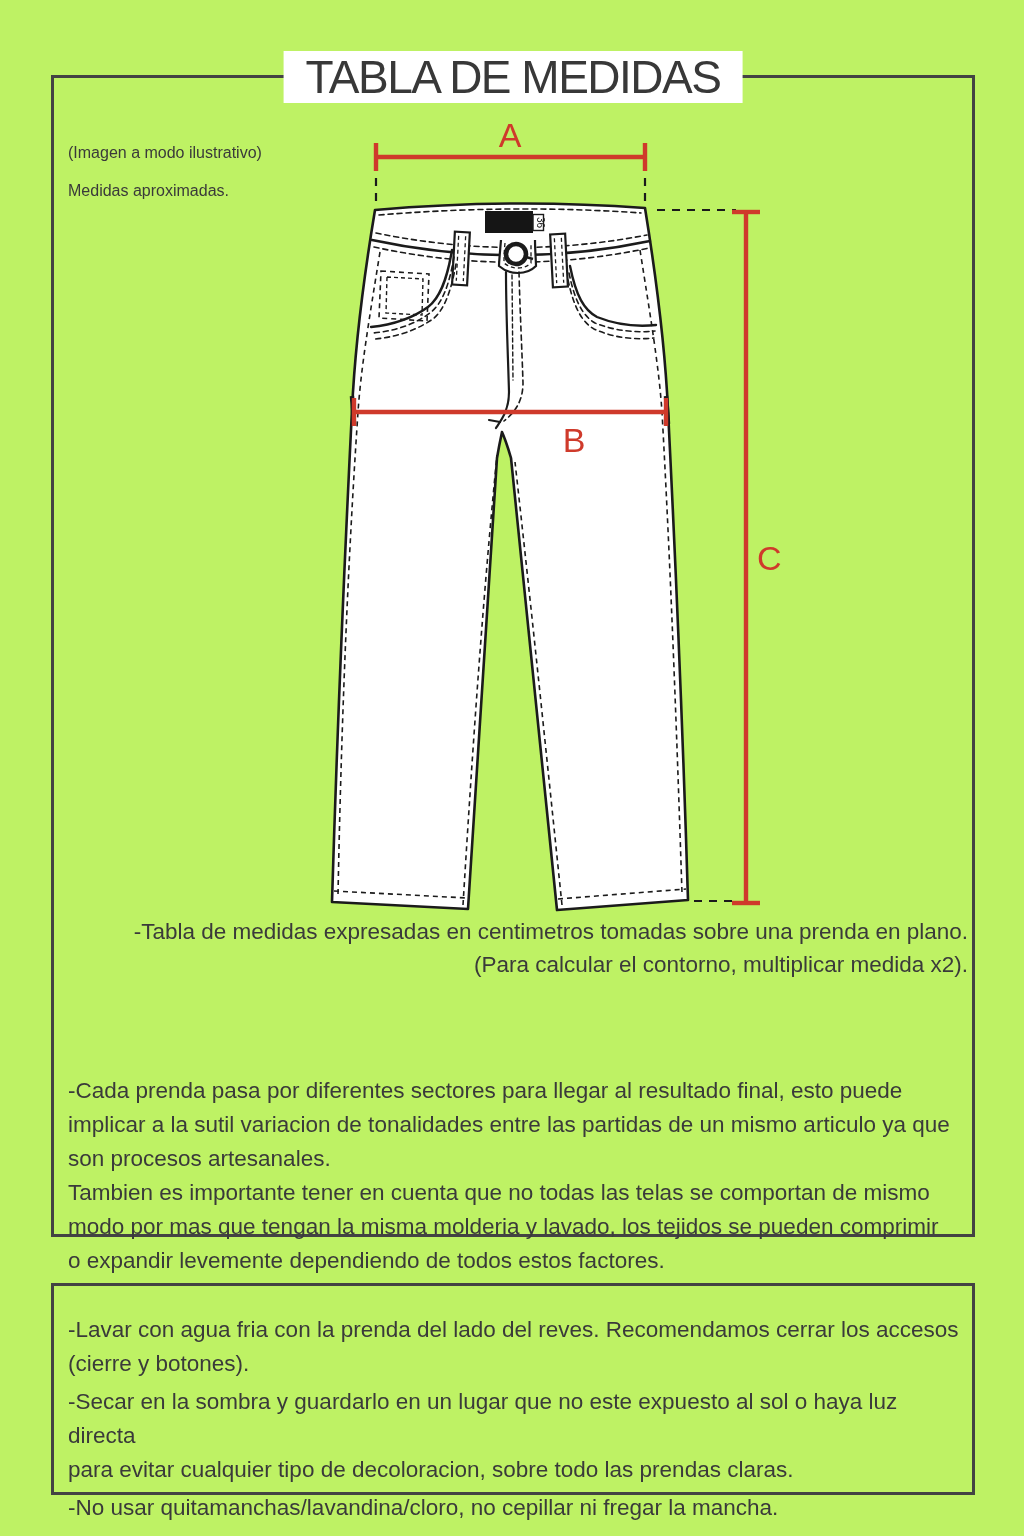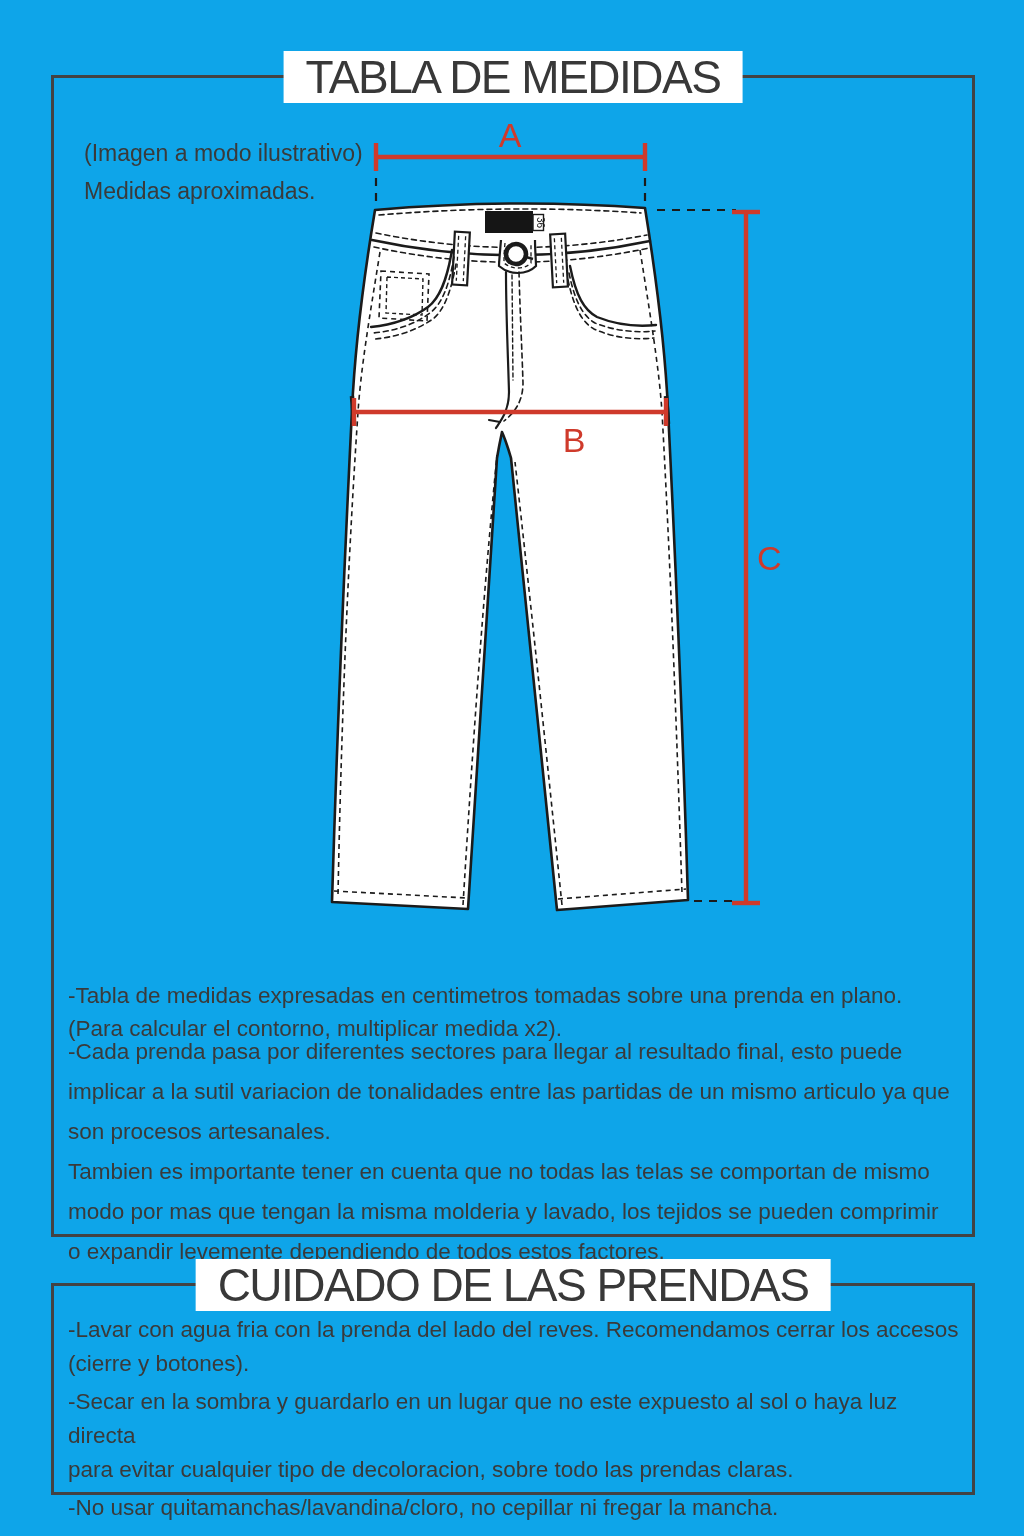--- a/index.html
+++ b/index.html
@@ -1,43 +1,42 @@
 <!DOCTYPE html>
 <html><head>
 <meta charset="utf-8">
 <style>
   * { margin:0; padding:0; box-sizing:border-box; }
   html,body { background:#ffffff; }
   .page {
     position:relative; width:1024px; height:1536px;
-    background:#0ea5e9; overflow:hidden;
+    background:#bef264; overflow:hidden;
     font-family:"Liberation Sans", sans-serif;
     color:#3a3a3a;
     padding-left:27px;
   }
   .box {
     position:absolute; border:3px solid #434343; background:transparent;
   }
   .box-measures { left:51px; top:75px;  width:924px; height:1162px; }
   .box-care     { left:51px; top:1283px; width:924px; height:212px; }
   .box-title {
     position:absolute; top:-27px; left:50%; transform:translateX(-50%);
     background:#ffffff; padding:0 22px; white-space:nowrap;
     font-size:46px; line-height:52px; letter-spacing:-1.5px;
     color:#383838; font-weight:400;
   }
   .note {
     position:absolute; left:14px; top:56px;
-    font-size:23px; line-height:38px; color:#3a3a3a;
+    font-size:16px; line-height:38px; color:#3a3a3a;
     white-space:pre-line;
-    margin-left:16px;
   }
   .para { position:absolute; left:14px; width:900px; white-space:pre-line; color:#3a3a3a; }
-  .para-1 { top:901px; font-size:22.5px; line-height:33px; }
-  .para-2 { top:954px; font-size:22.5px; line-height:40px; }
+  .para-1 { top:837px; font-size:22.5px; line-height:33px;text-align:right; }
+  .para-2 { top:996px; font-size:22.5px; line-height:34px; }
   .care-body { position:absolute; left:14px; top:23px; width:900px; }
   .care-body p {
     font-size:22.5px; line-height:34px; margin:4px 0 3px 0;
     white-space:pre-line; color:#3a3a3a;
   }
   svg.diagram {
     position:absolute; left:0; top:0; width:1024px; height:960px;
     pointer-events:none;
   }
   .red-label { font-family:"Liberation Sans", sans-serif; font-size:34px; }
@@ -173,21 +172,20 @@
       </g>
     </g>
     <g fill="#cf3a2b">
       <text class="red-label" x="510" y="147" text-anchor="middle">A</text>
       <text class="red-label" x="574" y="452" text-anchor="middle">B</text>
       <text class="red-label" x="757" y="570">C</text>
     </g>
   </svg>
 
   <section class="box box-care">
-    <h2 class="box-title">CUIDADO DE LAS PRENDAS</h2>
     <div class="care-body">
       <p>-Lavar con agua fria con la prenda del lado del reves. Recomendamos cerrar los accesos
 (cierre y botones).</p>
       <p>-Secar en la sombra y guardarlo en un lugar que no este expuesto al sol o haya luz directa
 para evitar cualquier tipo de decoloracion, sobre todo las prendas claras.</p>
       <p>-No usar quitamanchas/lavandina/cloro, no cepillar ni fregar la mancha.</p>
     </div>
   </section>
 
 </div>

